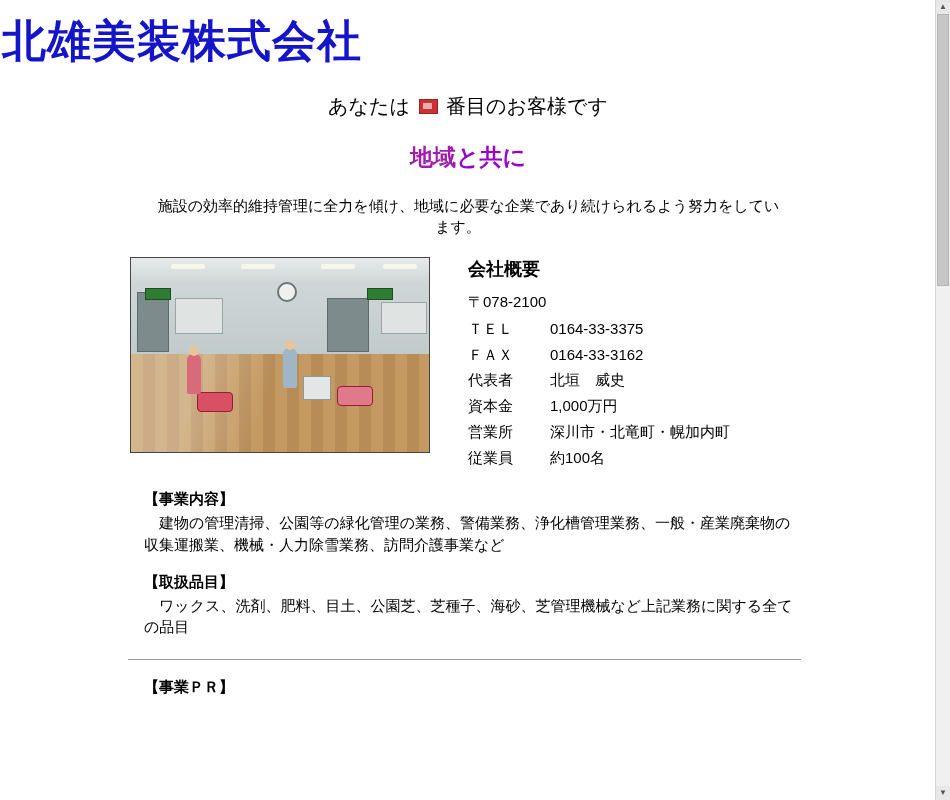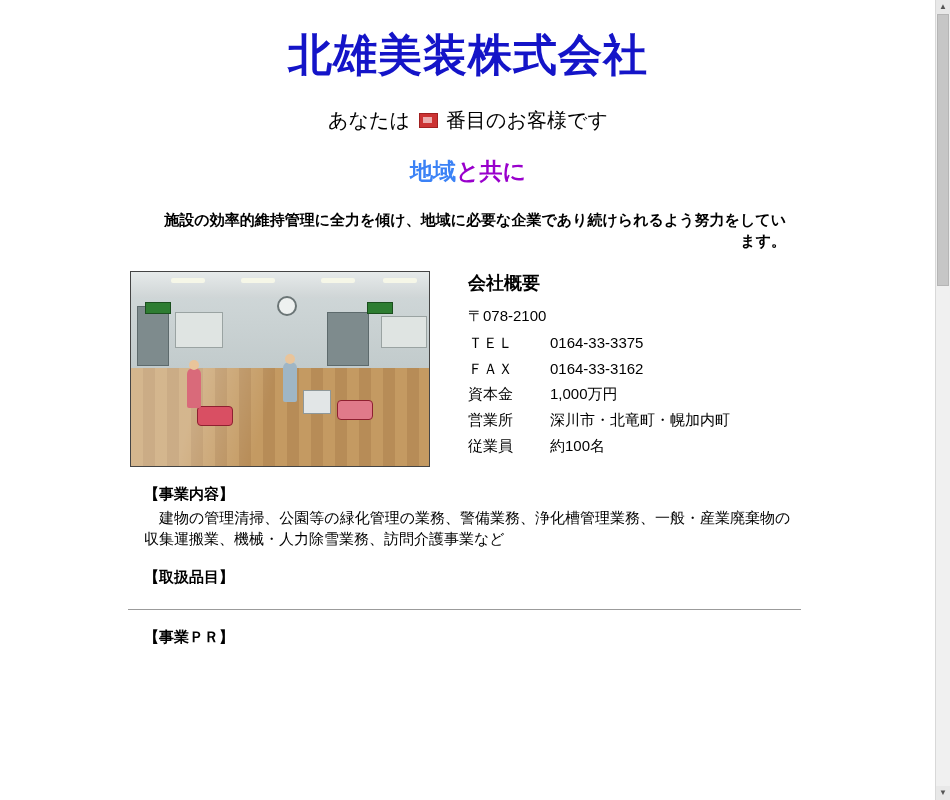--- a/index.html
+++ b/index.html
@@ -60,23 +60,23 @@
     top: 14px;
     width: 12px;
     height: 272px;
     background: #c6c6c6;
     border: 1px solid #b5b5b5;
     box-sizing: border-box;
   }
 
   
   h1.site-title {
-    margin: 16px;
+    margin: 2px;
     padding: 10px 0 0 0;
-    text-align: center;
+    text-align: left;
     font-size: 44px;
     font-weight: bold;
     letter-spacing: 1px;
     color: #1414c8;
     font-family: "DejaVu Sans", "Liberation Sans", sans-serif;
   }
 
   .counter-line {
     margin: 22px 0 0 0;
     text-align: center;
@@ -104,29 +104,29 @@
     opacity: .6;
   }
 
   h2.tagline {
     margin: 22px 0 0 0;
     text-align: center;
     font-size: 23px;
     font-weight: bold;
     color: #9900cc;
   }
-  h2.tagline .accent { color: #3b82f6; text-align: right; }
+  h2.tagline .accent { color: #a21caf; text-align: right; }
 
   .lead {
     margin: 22px 0 0 0;
     padding: 0 150px 0 130px;
     font-size: 15px;
-    font-weight: bold;
+    font-weight: normal;
     line-height: 1.4;
-    text-align: right;
+    text-align: center;
   }
   .lead .indent { display: inline-block; width: 1.4em; }
 
   
   .company-block {
     margin: 20px 0 0 0;
     padding: 0 0 0 130px;
     display: flex;
     align-items: flex-start;
   }
@@ -297,20 +297,24 @@
           </tr>
           <tr>
             <td class="k">ＴＥＬ</td>
             <td>0164-33-3375</td>
           </tr>
           <tr>
             <td class="k">ＦＡＸ</td>
             <td>0164-33-3162</td>
           </tr>
           <tr>
+            <td class="k">代表者</td>
+            <td>北垣　威史</td>
+          </tr>
+          <tr>
             <td class="k">資本金</td>
             <td>1,000万円</td>
           </tr>
           <tr>
             <td class="k">営業所</td>
             <td>深川市・北竜町・幌加内町</td>
           </tr>
           <tr>
             <td class="k">従業員</td>
             <td>約100名</td>
@@ -320,20 +324,21 @@
       </div>
     </div>
 
     <div class="section">
       <h4>【事業内容】</h4>
       <p><span class="indent"></span><span>建物の管理清掃、公園等の緑化管理の業務、警備業務、浄化槽管理業務、一般・産業廃棄物の収集運搬業、機械・人力除雪業務、訪問介護事業など</span></p>
     </div>
 
     <div class="section">
       <h4>【取扱品目】</h4>
+      <p><span class="indent"></span><span>ワックス、洗剤、肥料、目土、公園芝、芝種子、海砂、芝管理機械など上記業務に関する全ての品目</span></p>
     </div>
 
     <hr class="rule">
 
     <div class="section">
       <h4>【事業ＰＲ】</h4>
 
     </div>
 
   </div>

